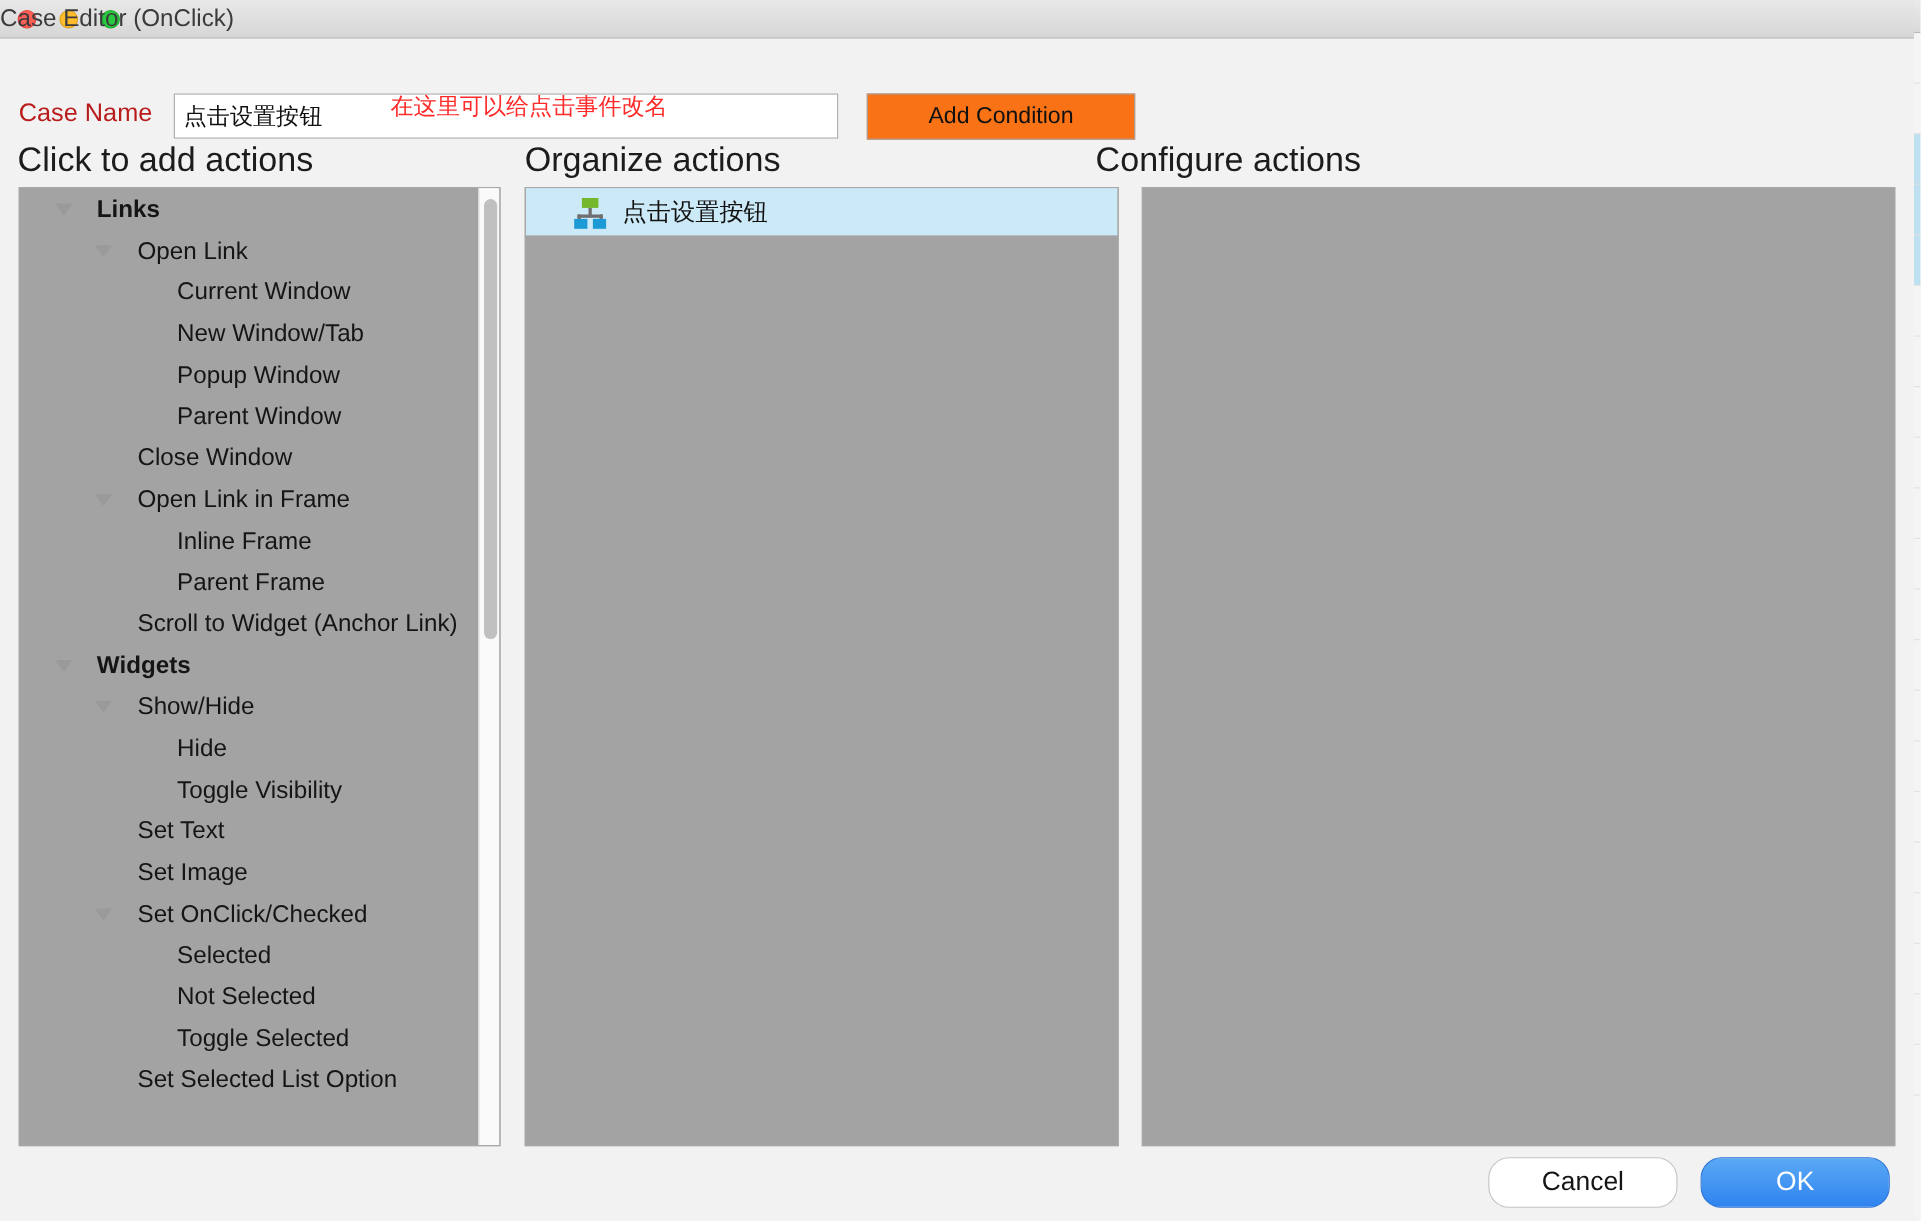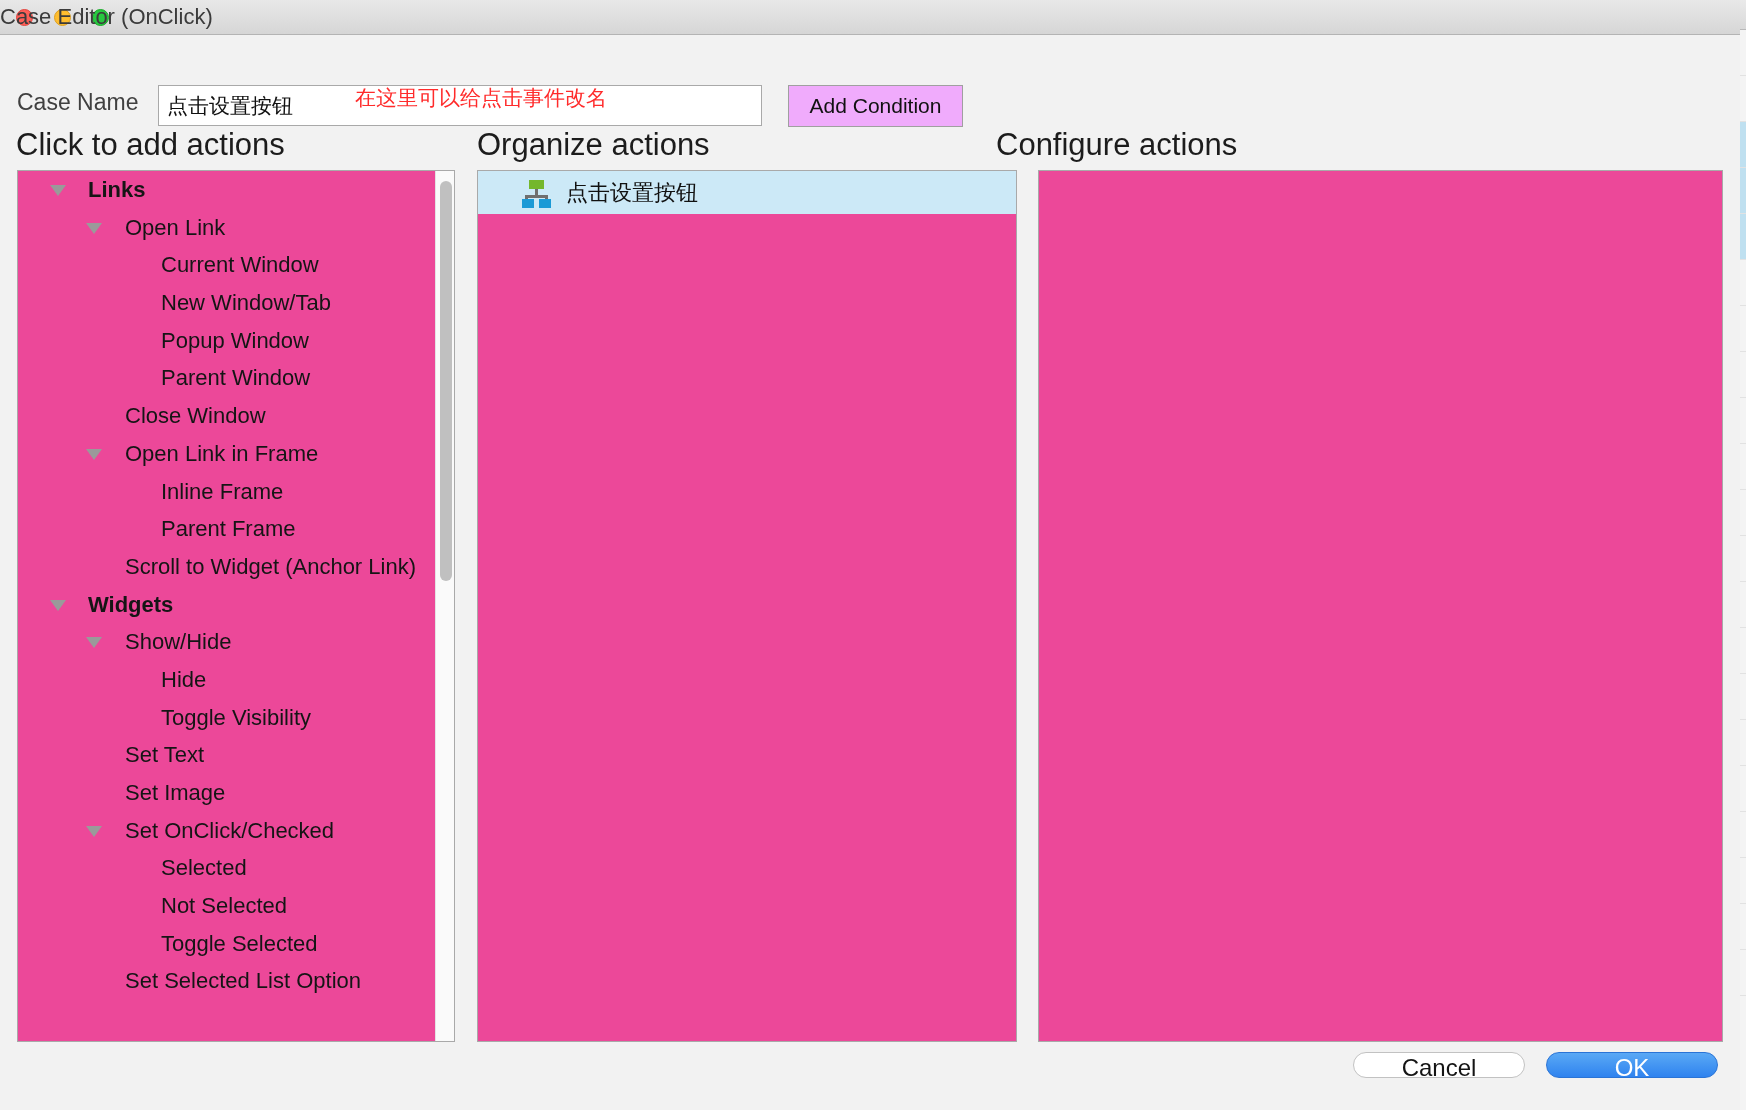--- a/index.html
+++ b/index.html
@@ -67,21 +67,21 @@
   .light.yellow { background: #ffbd2e; border: 1px solid #dea123; }
   .light.green  { background: #28c840; border: 1px solid #1aab29; }
 
   
   #case-row {
     position: absolute; left: 0; top: 35px;
     width: 1740px; height: 70px;
   }
   #case-label {
     position: absolute; left: 17px; top: 54px;
-    font-size: 23px; color: #404040;
+    font-size: 23px; color: #b91c1c;
   }
   #case-input {
     position: absolute; left: 158px; top: 50px;
     width: 604px; height: 41px;
     background: #ffffff;
     border: 1px solid #a9a9a9;
     font-size: 21px;
     color: #101010;
     padding: 0 8px;
     font-family: "Liberation Sans", sans-serif;
@@ -92,22 +92,22 @@
     width: 280px;
     font-size: 21px;
     line-height: 30px;
     color: #ff2b2b;
     text-align: left;
     pointer-events: none;
     font-weight: 500;
   }
   #add-condition {
     position: absolute; left: 788px; top: 50px;
-    width: 175px; height: 42px;
-    background: #f0abfc;
+    width: 244px; height: 42px;
+    background: #f97316;
     border: 1px solid #a0a0a0;
     font-size: 21px;
     color: #111;
     font-family: "Liberation Sans", sans-serif;
     cursor: default;
   }
 
   
   .col-header {
     position: absolute;
@@ -115,21 +115,21 @@
     color: #1c1c1c;
     top: 127px;
   }
   #hdr-left   { left: 16px; }
   #hdr-mid    { left: 477px; }
   #hdr-right  { left: 996px; }
 
   
   .panel {
     position: absolute;
-    background: #ec4899;
+    background: #a3a3a3;
     border: 1px solid #a9a9a9;
     top: 170px;
     height: 872px;
     overflow: hidden;
   }
   #panel-left  { left: 17px;   width: 438px; }
   #panel-mid   { left: 477px;  width: 540px; }
   #panel-right { left: 1038px; width: 685px; }
 
   
@@ -203,21 +203,21 @@
   .sm-br   { position: absolute; left: 17px; top: 19px;width: 12px; height: 9px;  background: #1b9ad6; }
 
   
   #footer {
     position: absolute; left: 0; bottom: 0;
     width: 1740px; height: 68px;
   }
   .btn {
     position: absolute;
     top: 10px;
-    height: 26px;
+    height: 46px;
     border-radius: 19px;
     font-size: 24px;
     font-family: "Liberation Sans", sans-serif;
     cursor: default;
   }
   #btn-cancel {
     right: 215px; width: 172px;
     background: #ffffff;
     border: 1px solid #c2c2c2;
     color: #141414;

